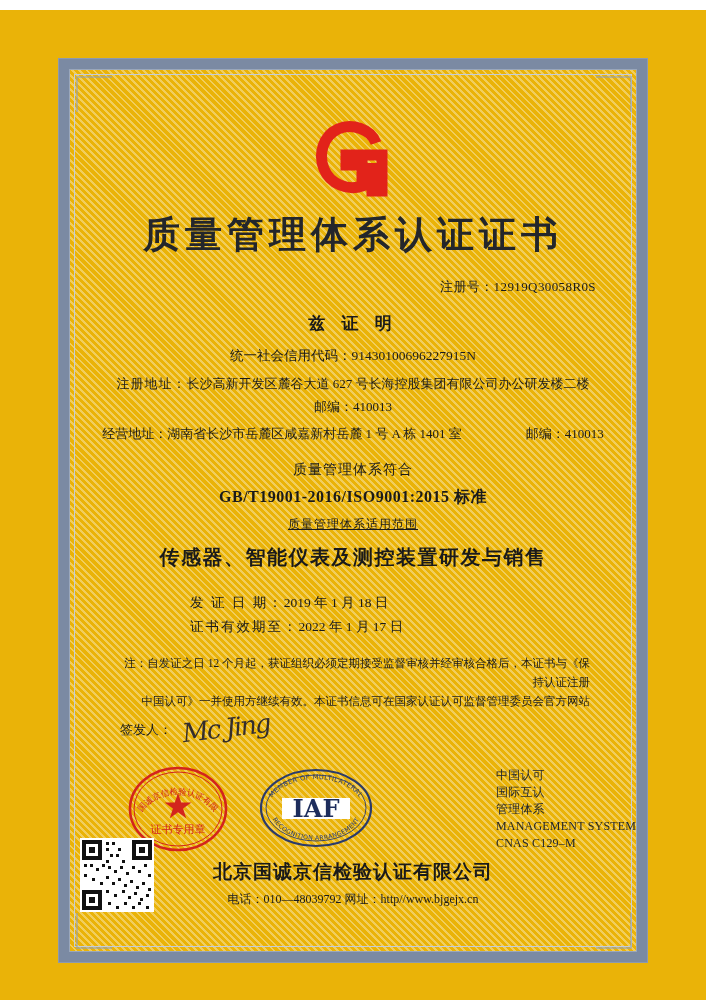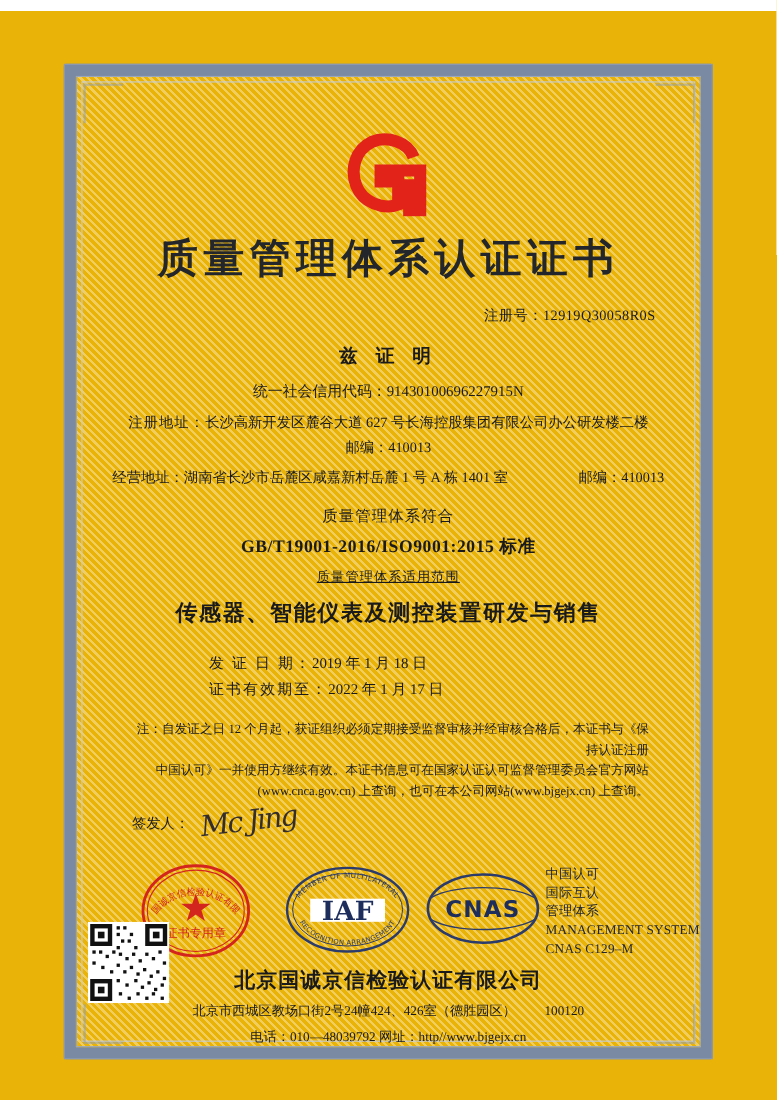--- a/index.html
+++ b/index.html
@@ -335,21 +335,20 @@
         <span class="k">发 证 日 期：</span><span>2019 年 1 月 18 日</span>
       </div>
       <div>
         <span class="k">证书有效期至：</span><span>2022 年 1 月 17 日</span>
       </div>
     </div>
 
     <div class="note">
       <p>注：自发证之日 12 个月起，获证组织必须定期接受监督审核并经审核合格后，本证书与《保持认证注册</p>
       <p>中国认可》一并使用方继续有效。本证书信息可在国家认证认可监督管理委员会官方网站</p>
-      <p>(www.cnca.gov.cn) 上查询，也可在本公司网站(www.bjgejx.cn) 上查询。</p>
     </div>
 
     <div class="signer">
       <span>签发人：</span>
       <span class="sig-script">Mc Jing</span>
     </div>
 
     <div class="marks">
 
       <div class="seal">
@@ -376,43 +375,32 @@
             <textPath href="#iafTop" startOffset="50%" text-anchor="middle">MEMBER OF MULTILATERAL</textPath>
           </text>
           <text font-size="6.2" fill="#2b3b6b" font-family="'DejaVu Sans',sans-serif" letter-spacing="0.3">
             <textPath href="#iafBot" startOffset="50%" text-anchor="middle">RECOGNITION ARRANGEMENT</textPath>
           </text>
           <rect x="24" y="33" width="68" height="21" fill="#ffffff"></rect>
           <text x="58" y="52" font-size="24" font-weight="bold" fill="#1d2d5c" text-anchor="middle" font-family="'DejaVu Serif',serif">IAF</text>
         </svg>
       </div>
 
-      <div class="cnas">
-        <svg width="106" height="72" viewBox="0 0 106 72">
-          <ellipse cx="53" cy="36" rx="50" ry="31" fill="none" stroke="#2b3b6b" stroke-width="2.4"></ellipse>
-          <path d="M6 26 C28 14, 78 14, 100 26" fill="none" stroke="#2b3b6b" stroke-width="1.2"></path>
-          <path d="M6 46 C28 58, 78 58, 100 46" fill="none" stroke="#2b3b6b" stroke-width="1.2"></path>
-          <text x="53" y="44" font-size="21" font-weight="bold" fill="#1d2d5c" text-anchor="middle" font-family="'DejaVu Sans',sans-serif" letter-spacing="1">CNAS</text>
-        </svg>
-      </div>
 
       <div class="cnas-text">
         <div>中国认可</div>
         <div>国际互认</div>
         <div>管理体系</div>
         <div>MANAGEMENT SYSTEM</div>
         <div>CNAS C129–M</div>
       </div>
     </div>
 
     <div class="issuer">北京国诚京信检验认证有限公司</div>
 
-    <div class="issuer-addr">
-      <span>北京市西城区教场口街2号24幢424、426室（德胜园区）</span><span class="gap"></span><span>100120</span>
-    </div>
 
     <div class="issuer-tel">电话：010—48039792  网址：http//www.bjgejx.cn</div>
 
   </div>
 
   <div class="qr">
     <svg width="74" height="74" viewBox="0 0 74 74">
       <rect width="74" height="74" fill="#ffffff"></rect>
       <g fill="#111">
         <rect x="2" y="2" width="20" height="20"></rect>

